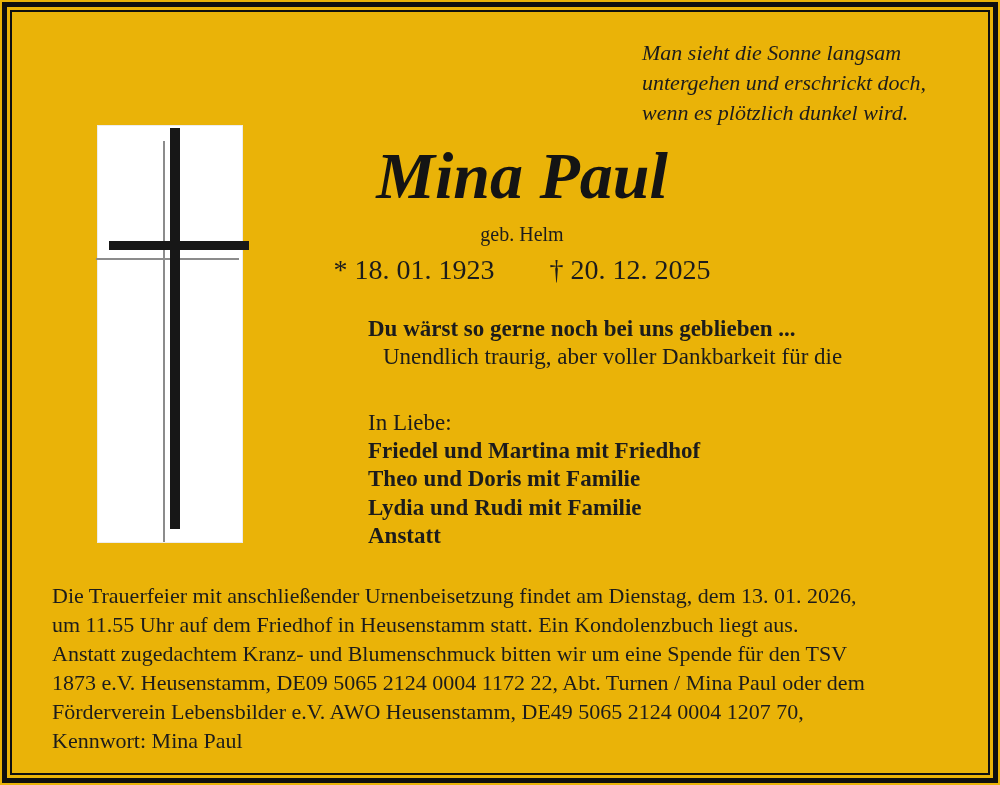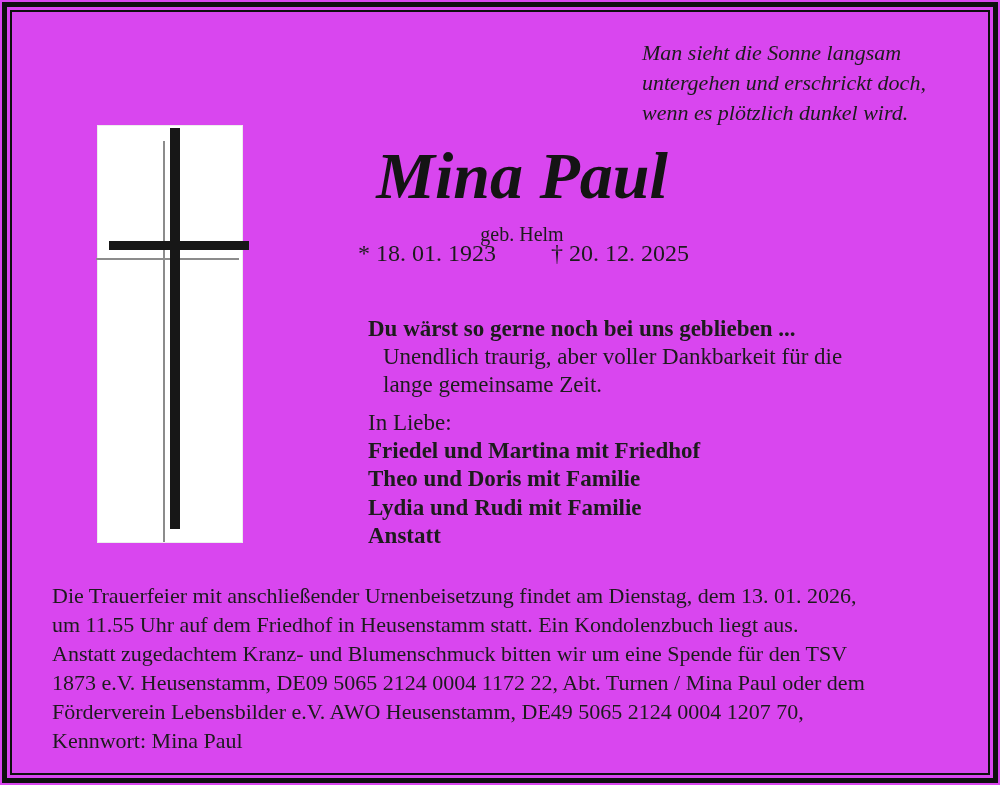--- a/index.html
+++ b/index.html
@@ -6,21 +6,21 @@
     margin: 0;
     padding: 0;
     background: #ffffff;
     font-family: "Liberation Serif", "DejaVu Serif", serif;
     color: #1c1c1c;
   }
   .page {
     position: relative;
     width: 1000px;
     height: 785px;
-    background: #d946ef;
+    background: #eab308;
     box-sizing: border-box;
   }
   .frame-outer {
     position: absolute;
     left: 2px; top: 2px; right: 2px; bottom: 2px;
     border: 5px solid #0f0f0f;
     box-sizing: border-box;
   }
   .frame-inner {
     position: absolute;
@@ -76,25 +76,25 @@
     font-style: italic;
   }
   .maiden-name {
     position: absolute;
     left: 0; top: 209px; width: 100%;
     font-size: 20px;
     line-height: 26px;
   }
   .dates-row {
     position: absolute;
-    left: 0; top: 227px; width: 100%;
+    left: 0; top: 244px; width: 100%;
     display: flex;
-    justify-content: flex-start;
+    justify-content: center;
     gap: 55px;
-    font-size: 24px;
+    font-size: 28px;
     line-height: 28px;
     white-space: nowrap;
   }
   
   .col { position: absolute; left: 356px; white-space: nowrap; font-size: 23px; }
   .statement { top: 304px; font-weight: bold; }
   .sorrow    { top: 331px; line-height: 28px; margin-left: 15px; }
   .closing   { top: 398px; }
   .mourners  { top: 425px; line-height: 28.4px; font-weight: bold; }
   
@@ -133,21 +133,20 @@
           <div class="dates-row">
             <span>* 18. 01. 1923</span>
             <span>† 20. 12. 2025</span>
           </div>
         </div>
 
         <div class="col statement">Du wärst so gerne noch bei uns geblieben ...</div>
 
         <div class="col sorrow">
           <div>Unendlich traurig, aber voller Dankbarkeit für die</div>
-          <div>lange gemeinsame Zeit.</div>
         </div>
 
         <div class="col closing">In Liebe:</div>
 
         <div class="col mourners">
           <div>Friedel und Martina mit Friedhof</div>
           <div>Theo und Doris mit Familie</div>
           <div>Lydia und Rudi mit Familie</div>
           <div>Anstatt</div>
         </div>

